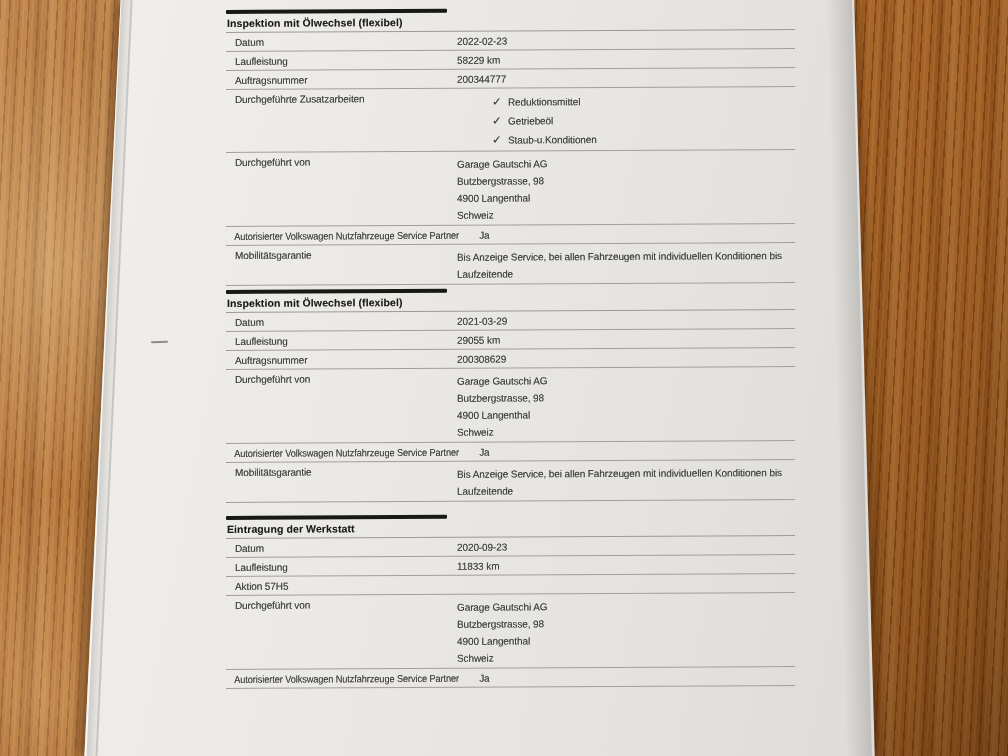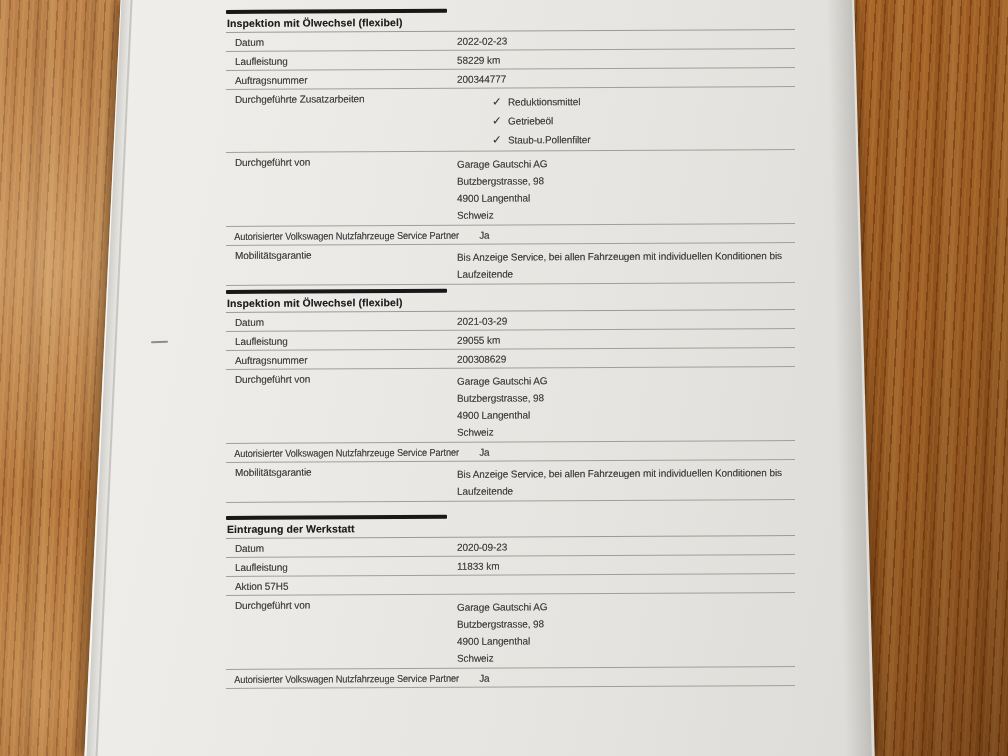--- a/index.html
+++ b/index.html
@@ -128,21 +128,21 @@
         <div class="check-item">
           <span class="check-icon">✓</span>
           <span>Reduktionsmittel</span>
         </div>
         <div class="check-item">
           <span class="check-icon">✓</span>
           <span>Getriebeöl</span>
         </div>
         <div class="check-item">
           <span class="check-icon">✓</span>
-          <span>Staub-u.Pollenfilter</span>
+          <span>Staub-u.Konditionen</span>
         </div>
       </div>
     </div>
     <div class="row">
       <div class="row-label">Durchgeführt von</div>
       <div class="row-value stack">
         <span>Garage Gautschi AG</span>
         <span>Butzbergstrasse, 98</span>
         <span>4900 Langenthal</span>
         <span>Schweiz</span>

